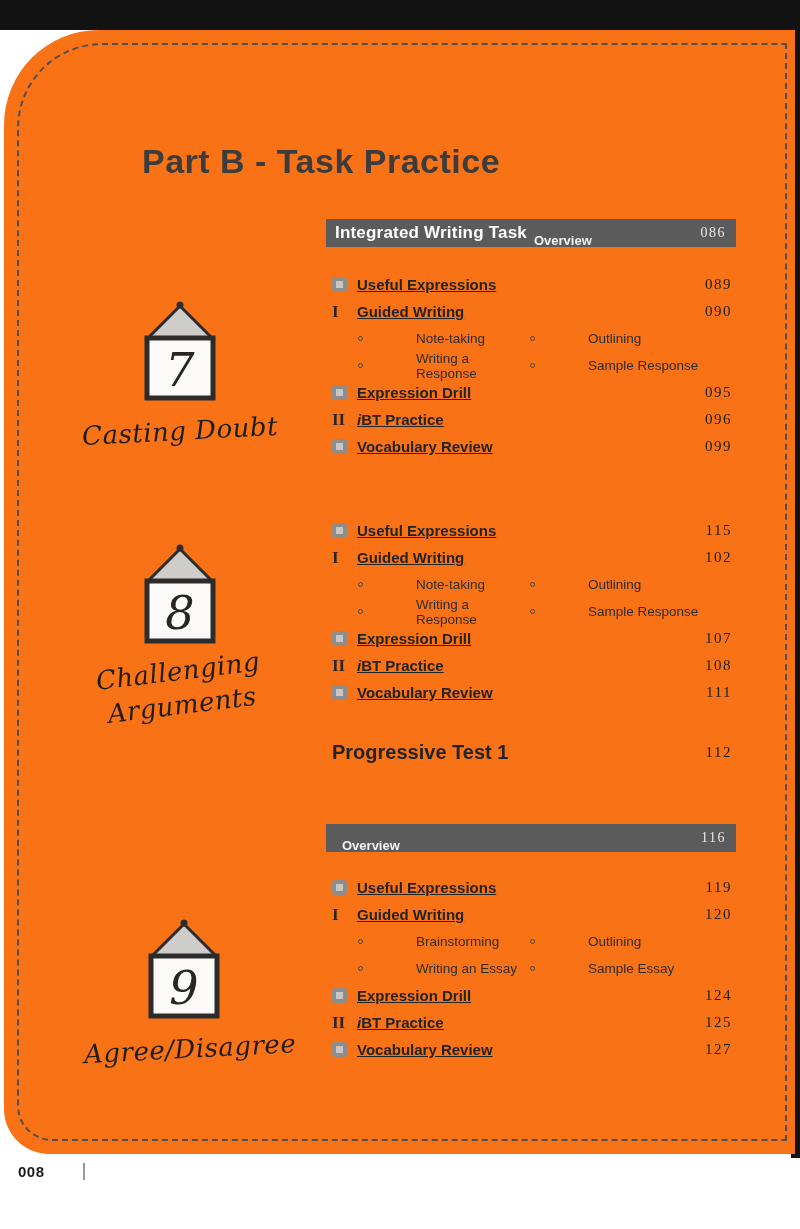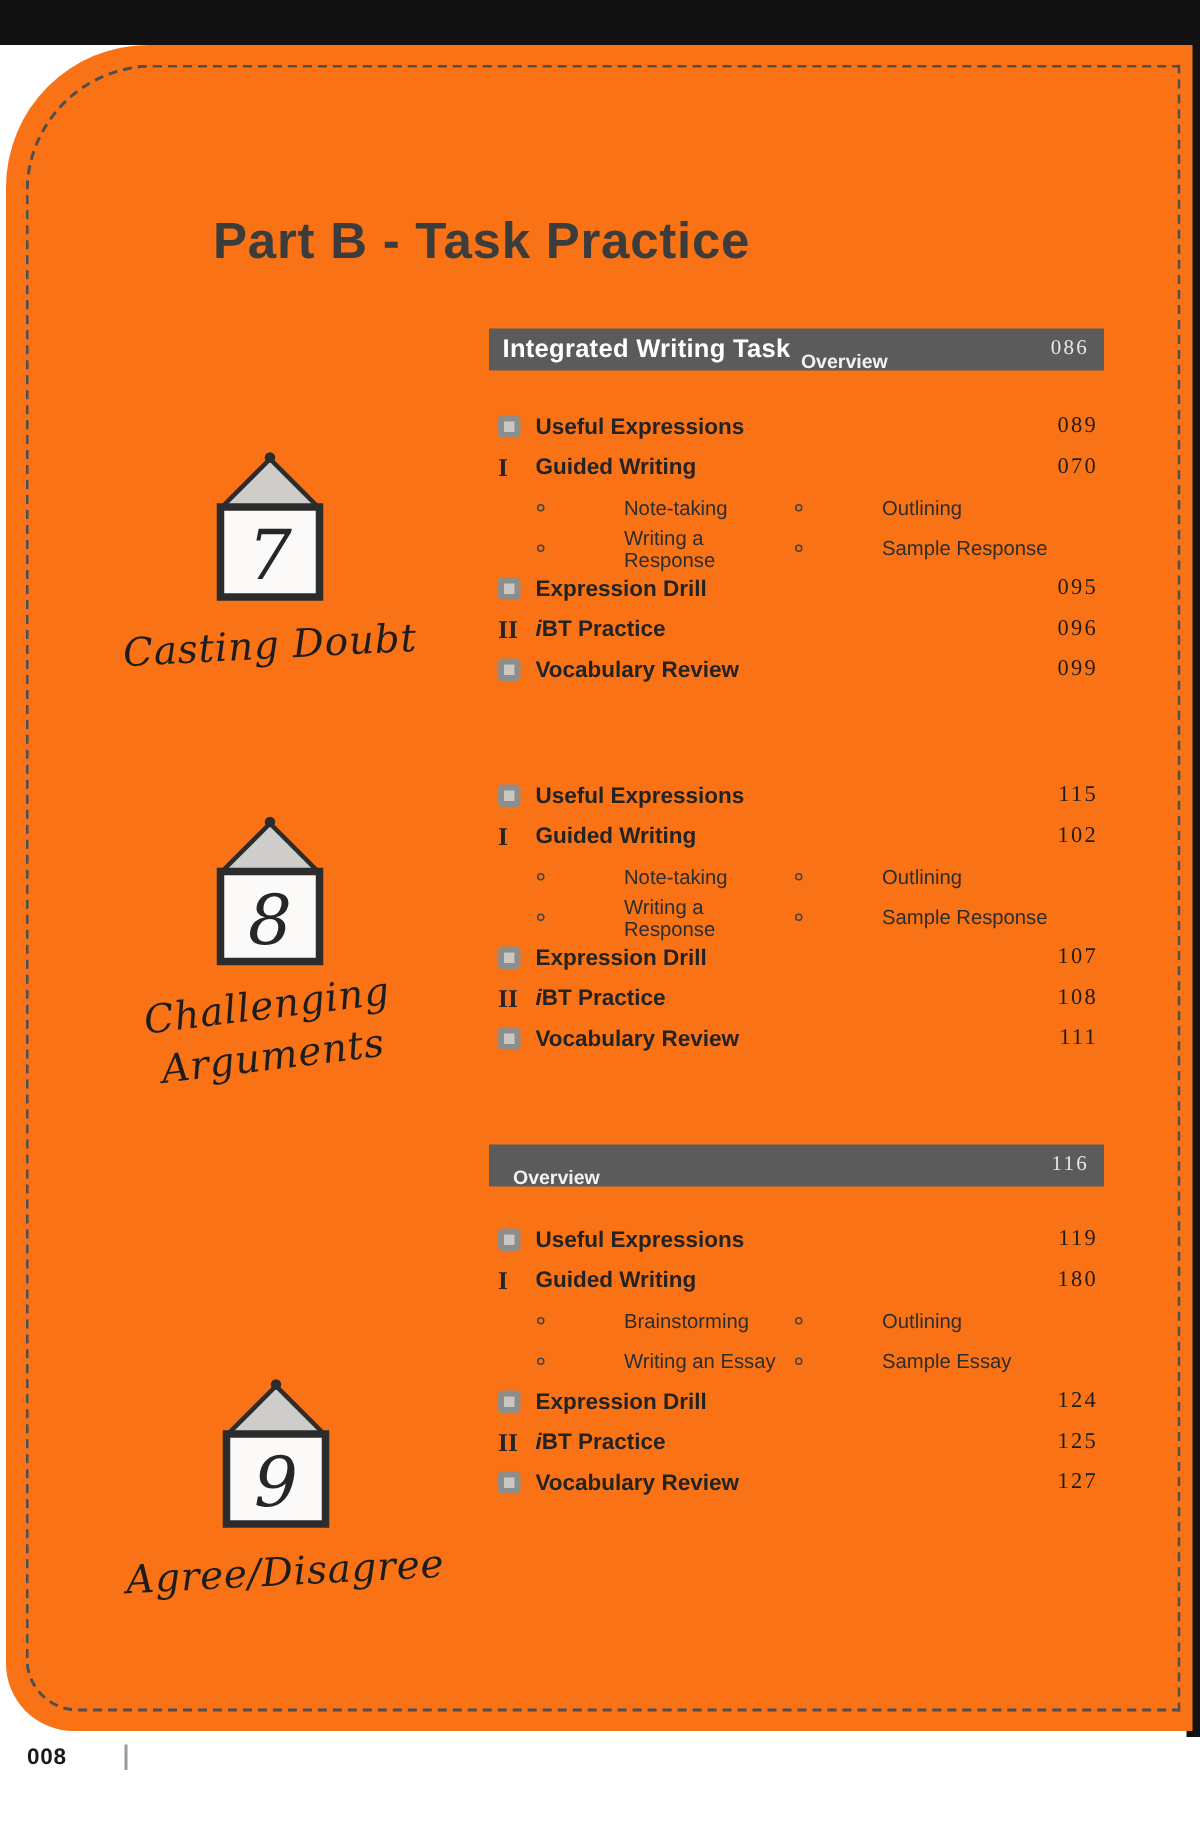--- a/index.html
+++ b/index.html
@@ -47,21 +47,21 @@
   .toc-list.first  { margin-top:24px; }
   .toc-list.second { margin-top:57px; }
   .toc-list.third  { margin-top:22px; }
 
   .row { display:flex; align-items:center; height:27px; }
   .icn { width:25px; display:flex; align-items:center; }
   .sq  { }
   .sq-box { width:15px; height:15px; background:#8f8d8a; border-radius:3px; position:relative; display:inline-block; }
   .sq-box::after { content:""; position:absolute; left:4px; top:4px; width:7px; height:7px; background:#c9c7c3; }
   .roman { font-family:"Liberation Serif", serif; font-weight:700; font-size:17px; color:#262626; }
-  .lbl { font-weight:700; font-size:15px; color:#232323; }
+  .lbl { font-weight:700; font-size:15px; color:#232323;text-decoration:underline; }
   .lbl i { font-style:italic; }
   .pg  { margin-left:auto; font-family:"Liberation Serif", serif; font-size:15px;
          color:#1d1d1d; letter-spacing:1.5px; }
 
   .subrow { display:flex; align-items:center; height:27px; padding-left:26px; }
   .subcell { width:172px; display:flex; align-items:center; font-size:13.5px; color:#2d2d2d;gap:46px; }
   .bullet { width:5px; height:5px; border:1px solid #444; border-radius:50%;
             display:inline-block; margin-right:7px; flex:none; background:transparent; }
 
   .prog-row { display:flex; align-items:center; margin-top:31px; height:30px; padding:0 4px 0 6px; }
@@ -129,21 +129,21 @@
         <li class="row">
           <span class="icn sq">
               <span class="sq-box"></span>
             </span>
           <span class="lbl">Useful Expressions</span>
           <span class="pg">089</span>
         </li>
         <li class="row">
           <span class="icn roman">I</span>
           <span class="lbl">Guided Writing</span>
-          <span class="pg">070</span>
+          <span class="pg">090</span>
         </li>
         <li class="subrow">
           <span class="subcell">
               <span class="bullet"></span>
               <span>Note-taking</span>
             </span>
           <span class="subcell">
               <span class="bullet"></span>
               <span>Outlining</span>
             </span>
@@ -226,38 +226,42 @@
         </li>
         <li class="row">
           <span class="icn sq">
               <span class="sq-box"></span>
             </span>
           <span class="lbl">Vocabulary Review</span>
           <span class="pg">111</span>
         </li>
       </ul>
 
+      <div class="prog-row">
+        <span class="prog-label">Progressive Test 1</span>
+        <span class="pg">112</span>
+      </div>
 
       <header class="bar second">
         <span class="bar-tag">Overview</span>
         <span class="bar-page">116</span>
       </header>
 
       <ul class="toc-list third">
         <li class="row">
           <span class="icn sq">
               <span class="sq-box"></span>
             </span>
           <span class="lbl">Useful Expressions</span>
           <span class="pg">119</span>
         </li>
         <li class="row">
           <span class="icn roman">I</span>
           <span class="lbl">Guided Writing</span>
-          <span class="pg">180</span>
+          <span class="pg">120</span>
         </li>
         <li class="subrow">
           <span class="subcell">
               <span class="bullet"></span>
               <span>Brainstorming</span>
             </span>
           <span class="subcell">
               <span class="bullet"></span>
               <span>Outlining</span>
             </span>

